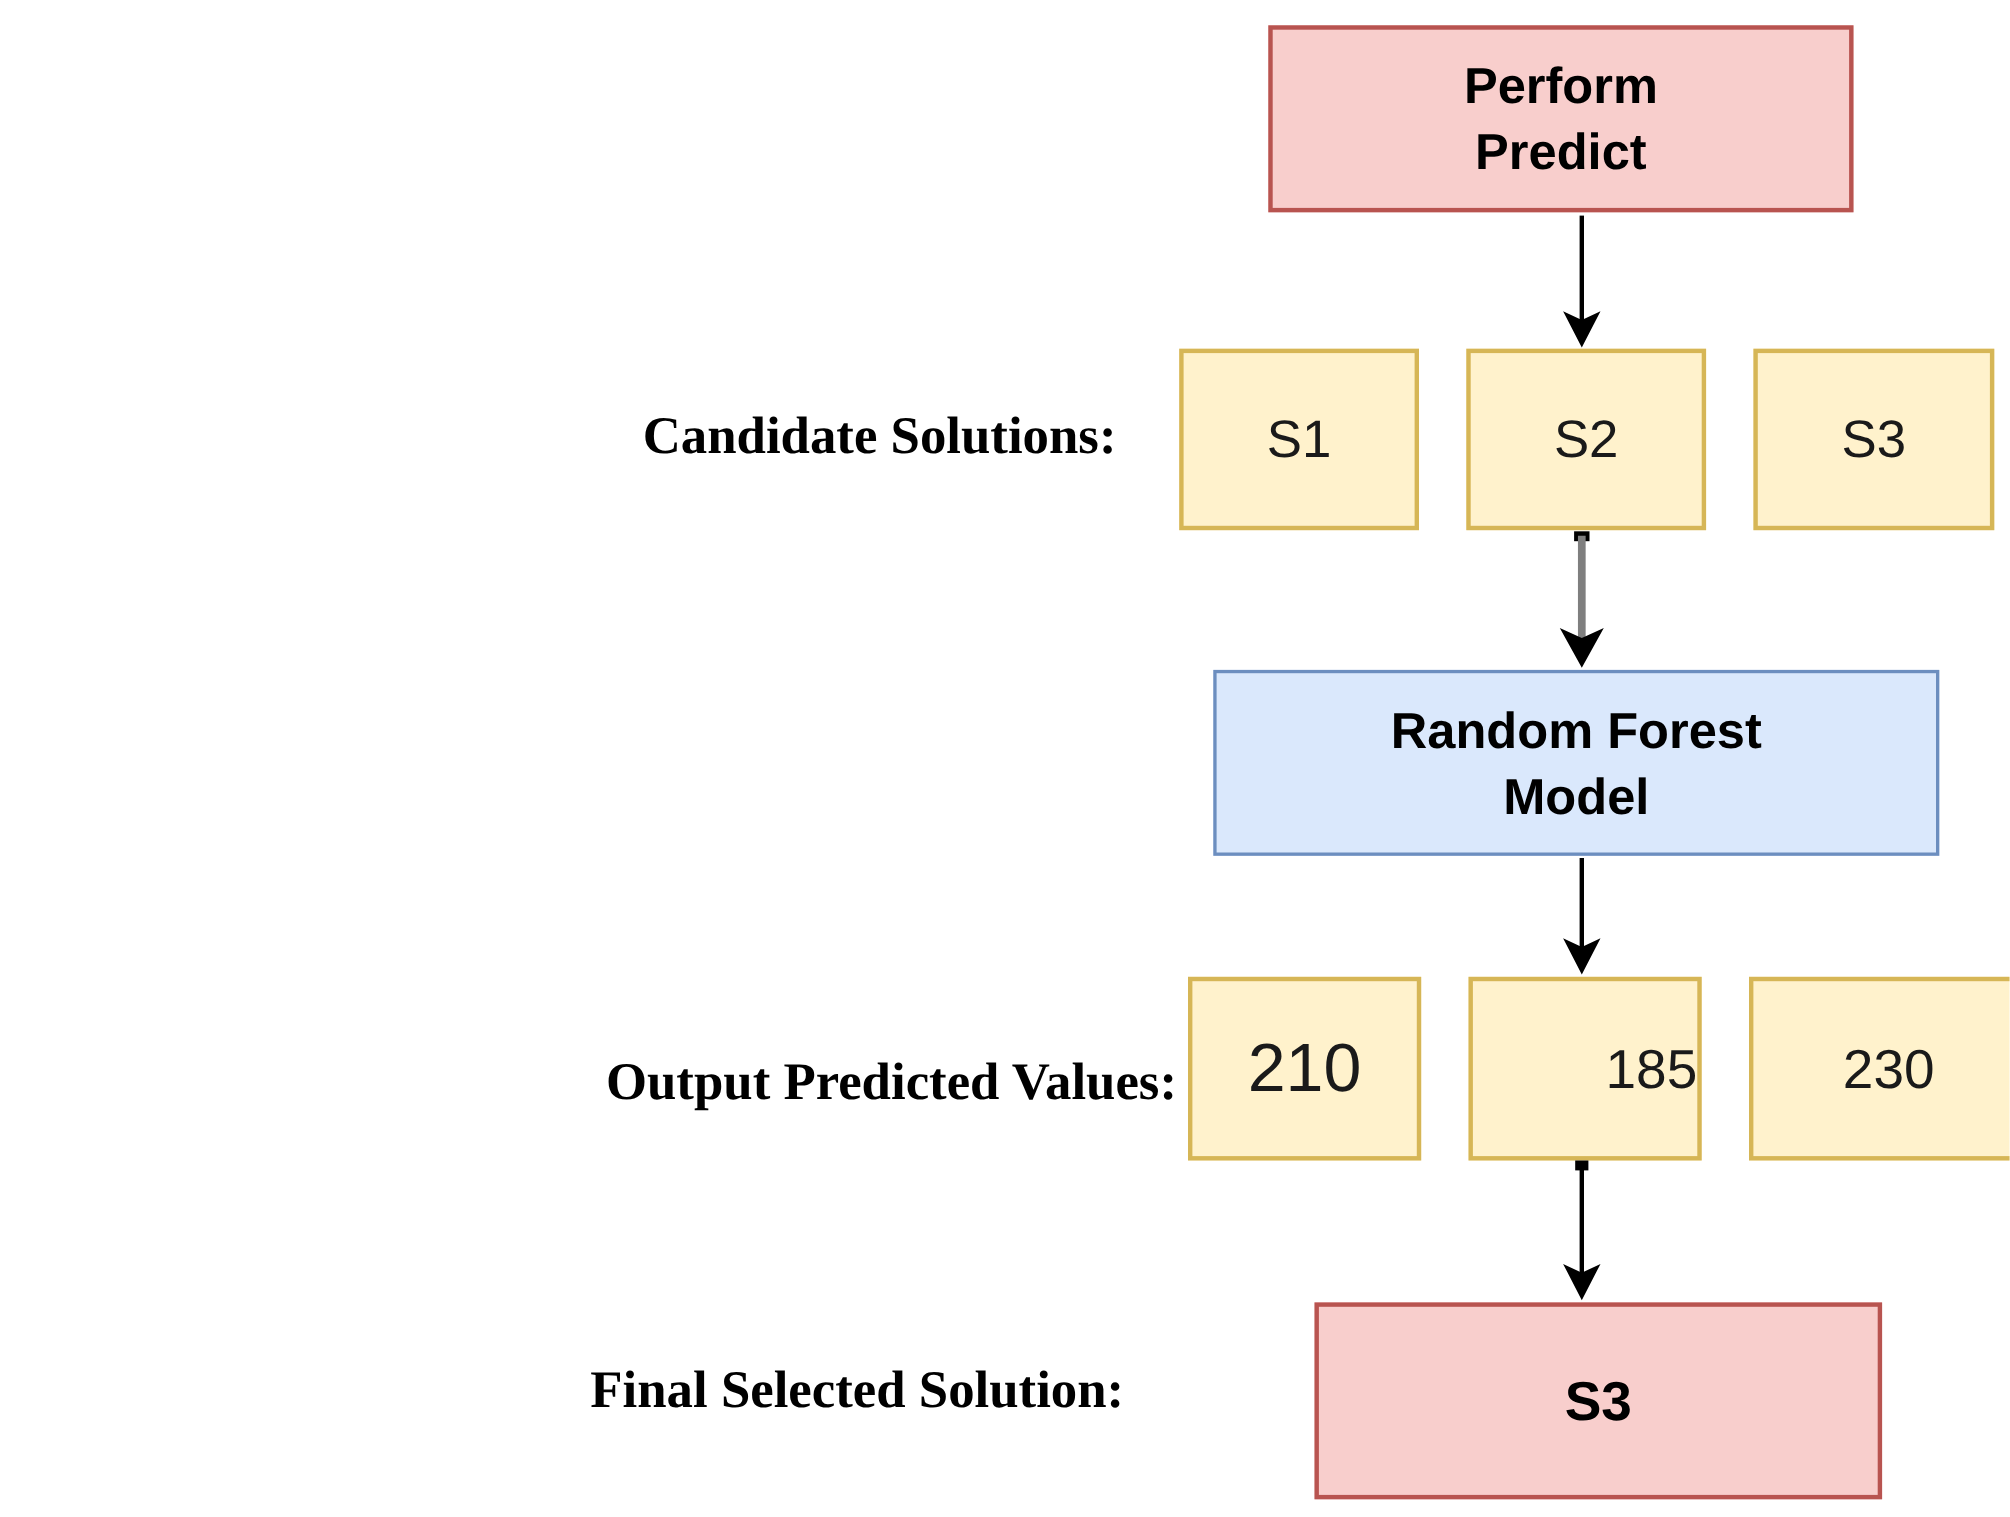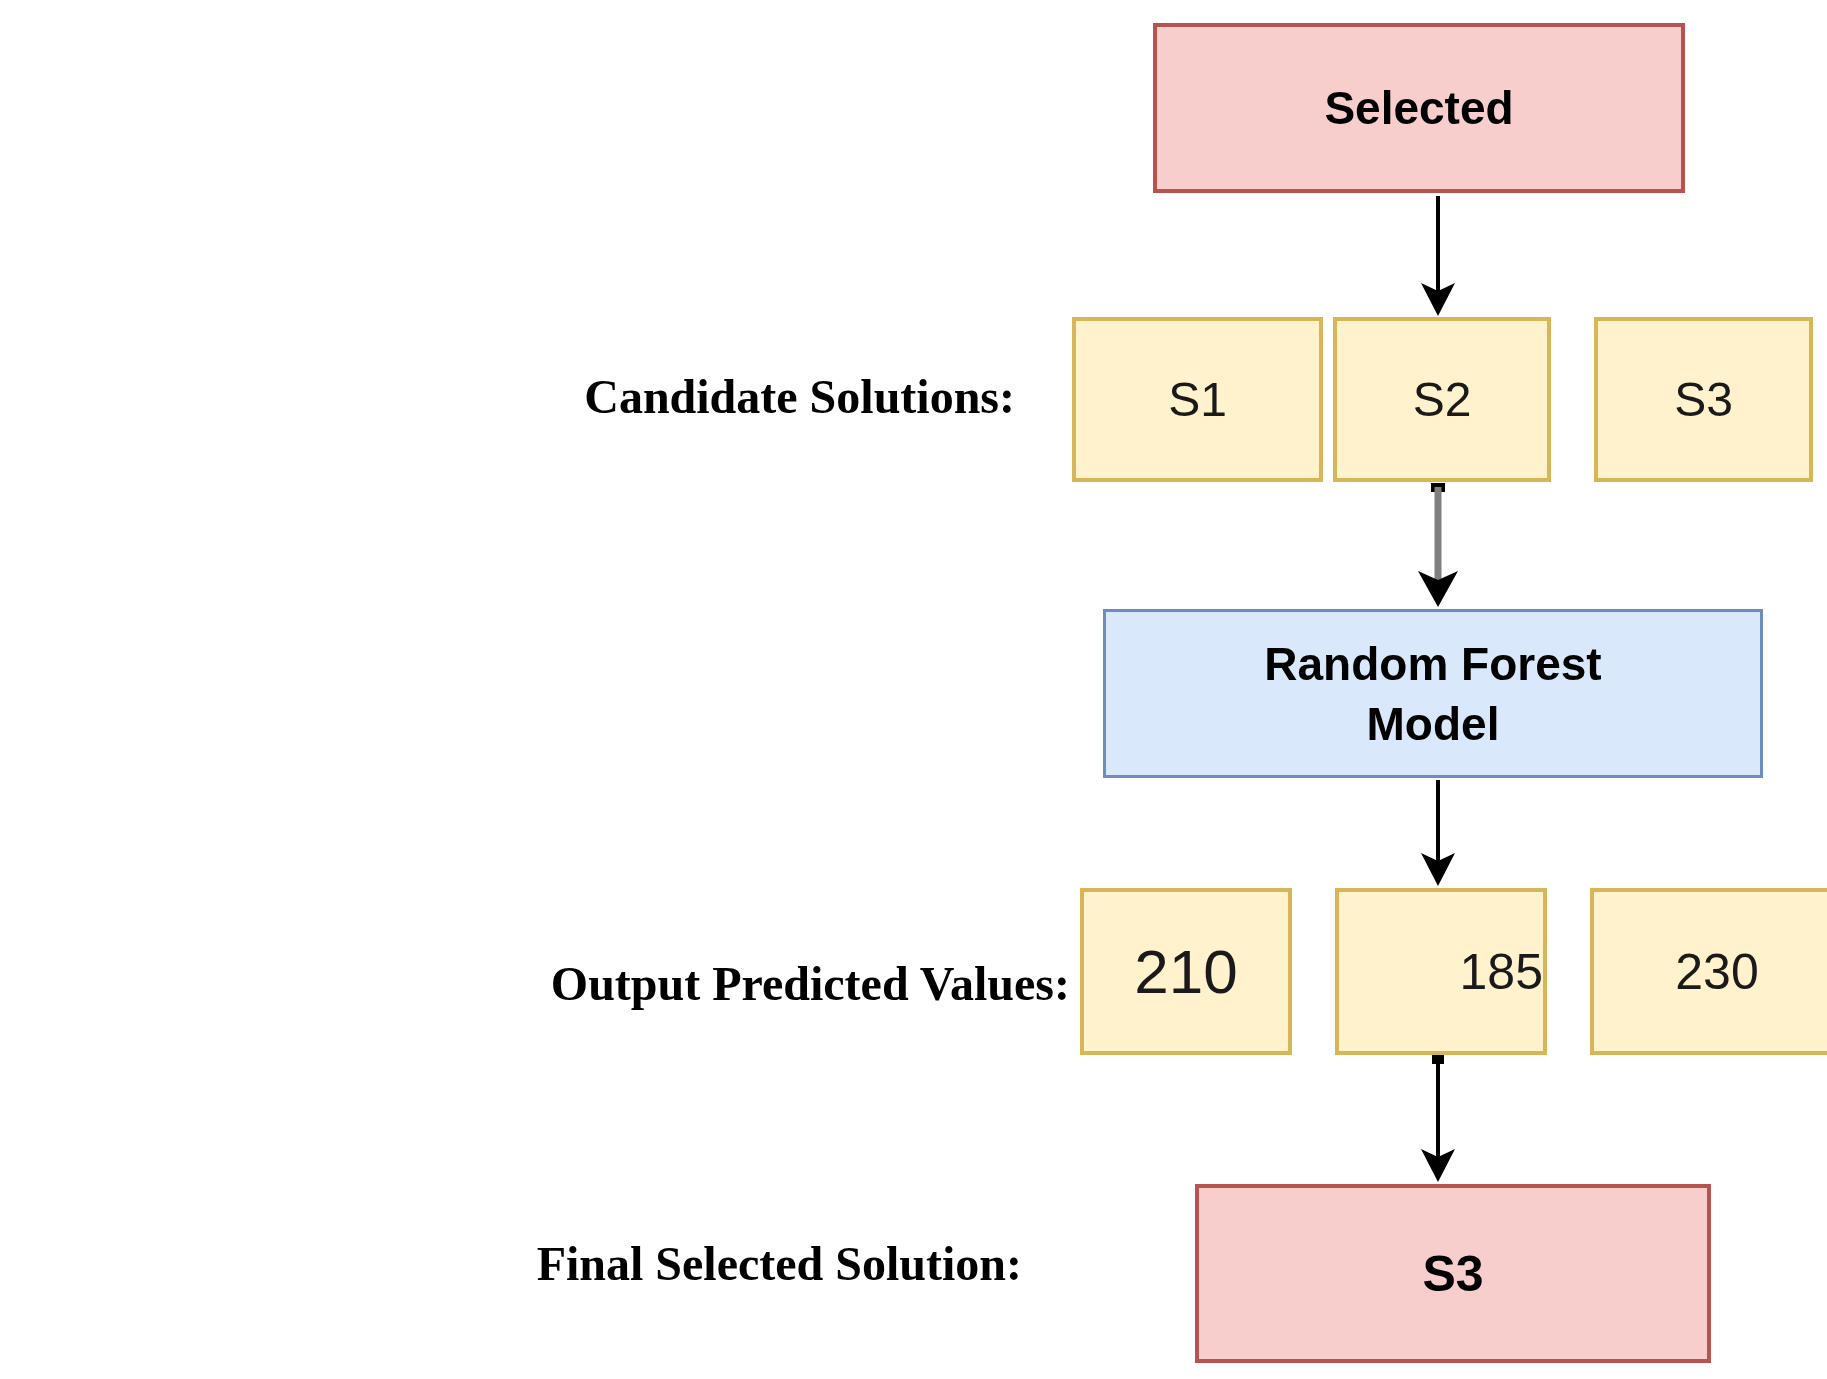--- a/index.html
+++ b/index.html
@@ -30,21 +30,21 @@
     position:absolute; box-sizing:border-box;
     display:flex; flex-direction:column; align-items:center; justify-content:center;
     text-align:center; color:var(--node-text);
   }
   .node.red{ background:var(--node-red-fill); border:4px solid var(--node-red-stroke); }
   .node.yellow{ background:var(--node-yellow-fill); border:4px solid var(--node-yellow-stroke); }
   .node.blue{ background:var(--node-blue-fill); border:3px solid var(--node-blue-stroke); }
   .node .line{ display:block; }
   #node-perform{ left:1153px; top:23px; width:532px; height:170px;
     font-weight:700; font-size:46px; line-height:60px; color:#000; }
-  #node-s1{ left:1072px; top:317px; width:251px; height:165px; font-size:48px; }
+  #node-s1{ left:1072px; top:317px; width:218px; height:165px; font-size:48px; }
   #node-s2{ left:1333px; top:317px; width:218px; height:165px; font-size:48px; }
   #node-s3{ left:1594px; top:317px; width:219px; height:165px; font-size:48px; }
   #node-model{ left:1103px; top:609px; width:660px; height:169px;
     font-weight:700; font-size:46px; line-height:60px; color:#000; }
   #node-v1{ left:1080px; top:888px; width:212px; height:167px; font-size:62px;text-align:center; }
   #node-v2{ left:1335px; top:888px; width:212px; height:167px; font-size:50px;align-items:flex-end; }
   #node-v3{ left:1590px; top:888px; width:254px; height:167px; font-size:50px; }
   #node-final{ left:1195px; top:1184px; width:516px; height:179px;
     font-weight:700; font-size:50px; color:#000; }
   
@@ -60,21 +60,22 @@
 <div class="canvas">
 
   <div class="side-label" id="lbl-candidate">Candidate Solutions:</div>
 
 
   <div class="side-label" id="lbl-output">Output Predicted Values:</div>
 
   <div class="side-label" id="lbl-final">Final Selected Solution:</div>
 
   <div class="node red" id="node-perform">
-    <span class="line">Selected</span>
+    <span class="line">Perform</span>
+    <span class="line">Predict</span>
   </div>
 
   <div class="node yellow" id="node-s1">
     <span class="line">S1</span>
   </div>
   <div class="node yellow" id="node-s2">
     <span class="line">S2</span>
   </div>
   <div class="node yellow" id="node-s3">
     <span class="line">S3</span>

